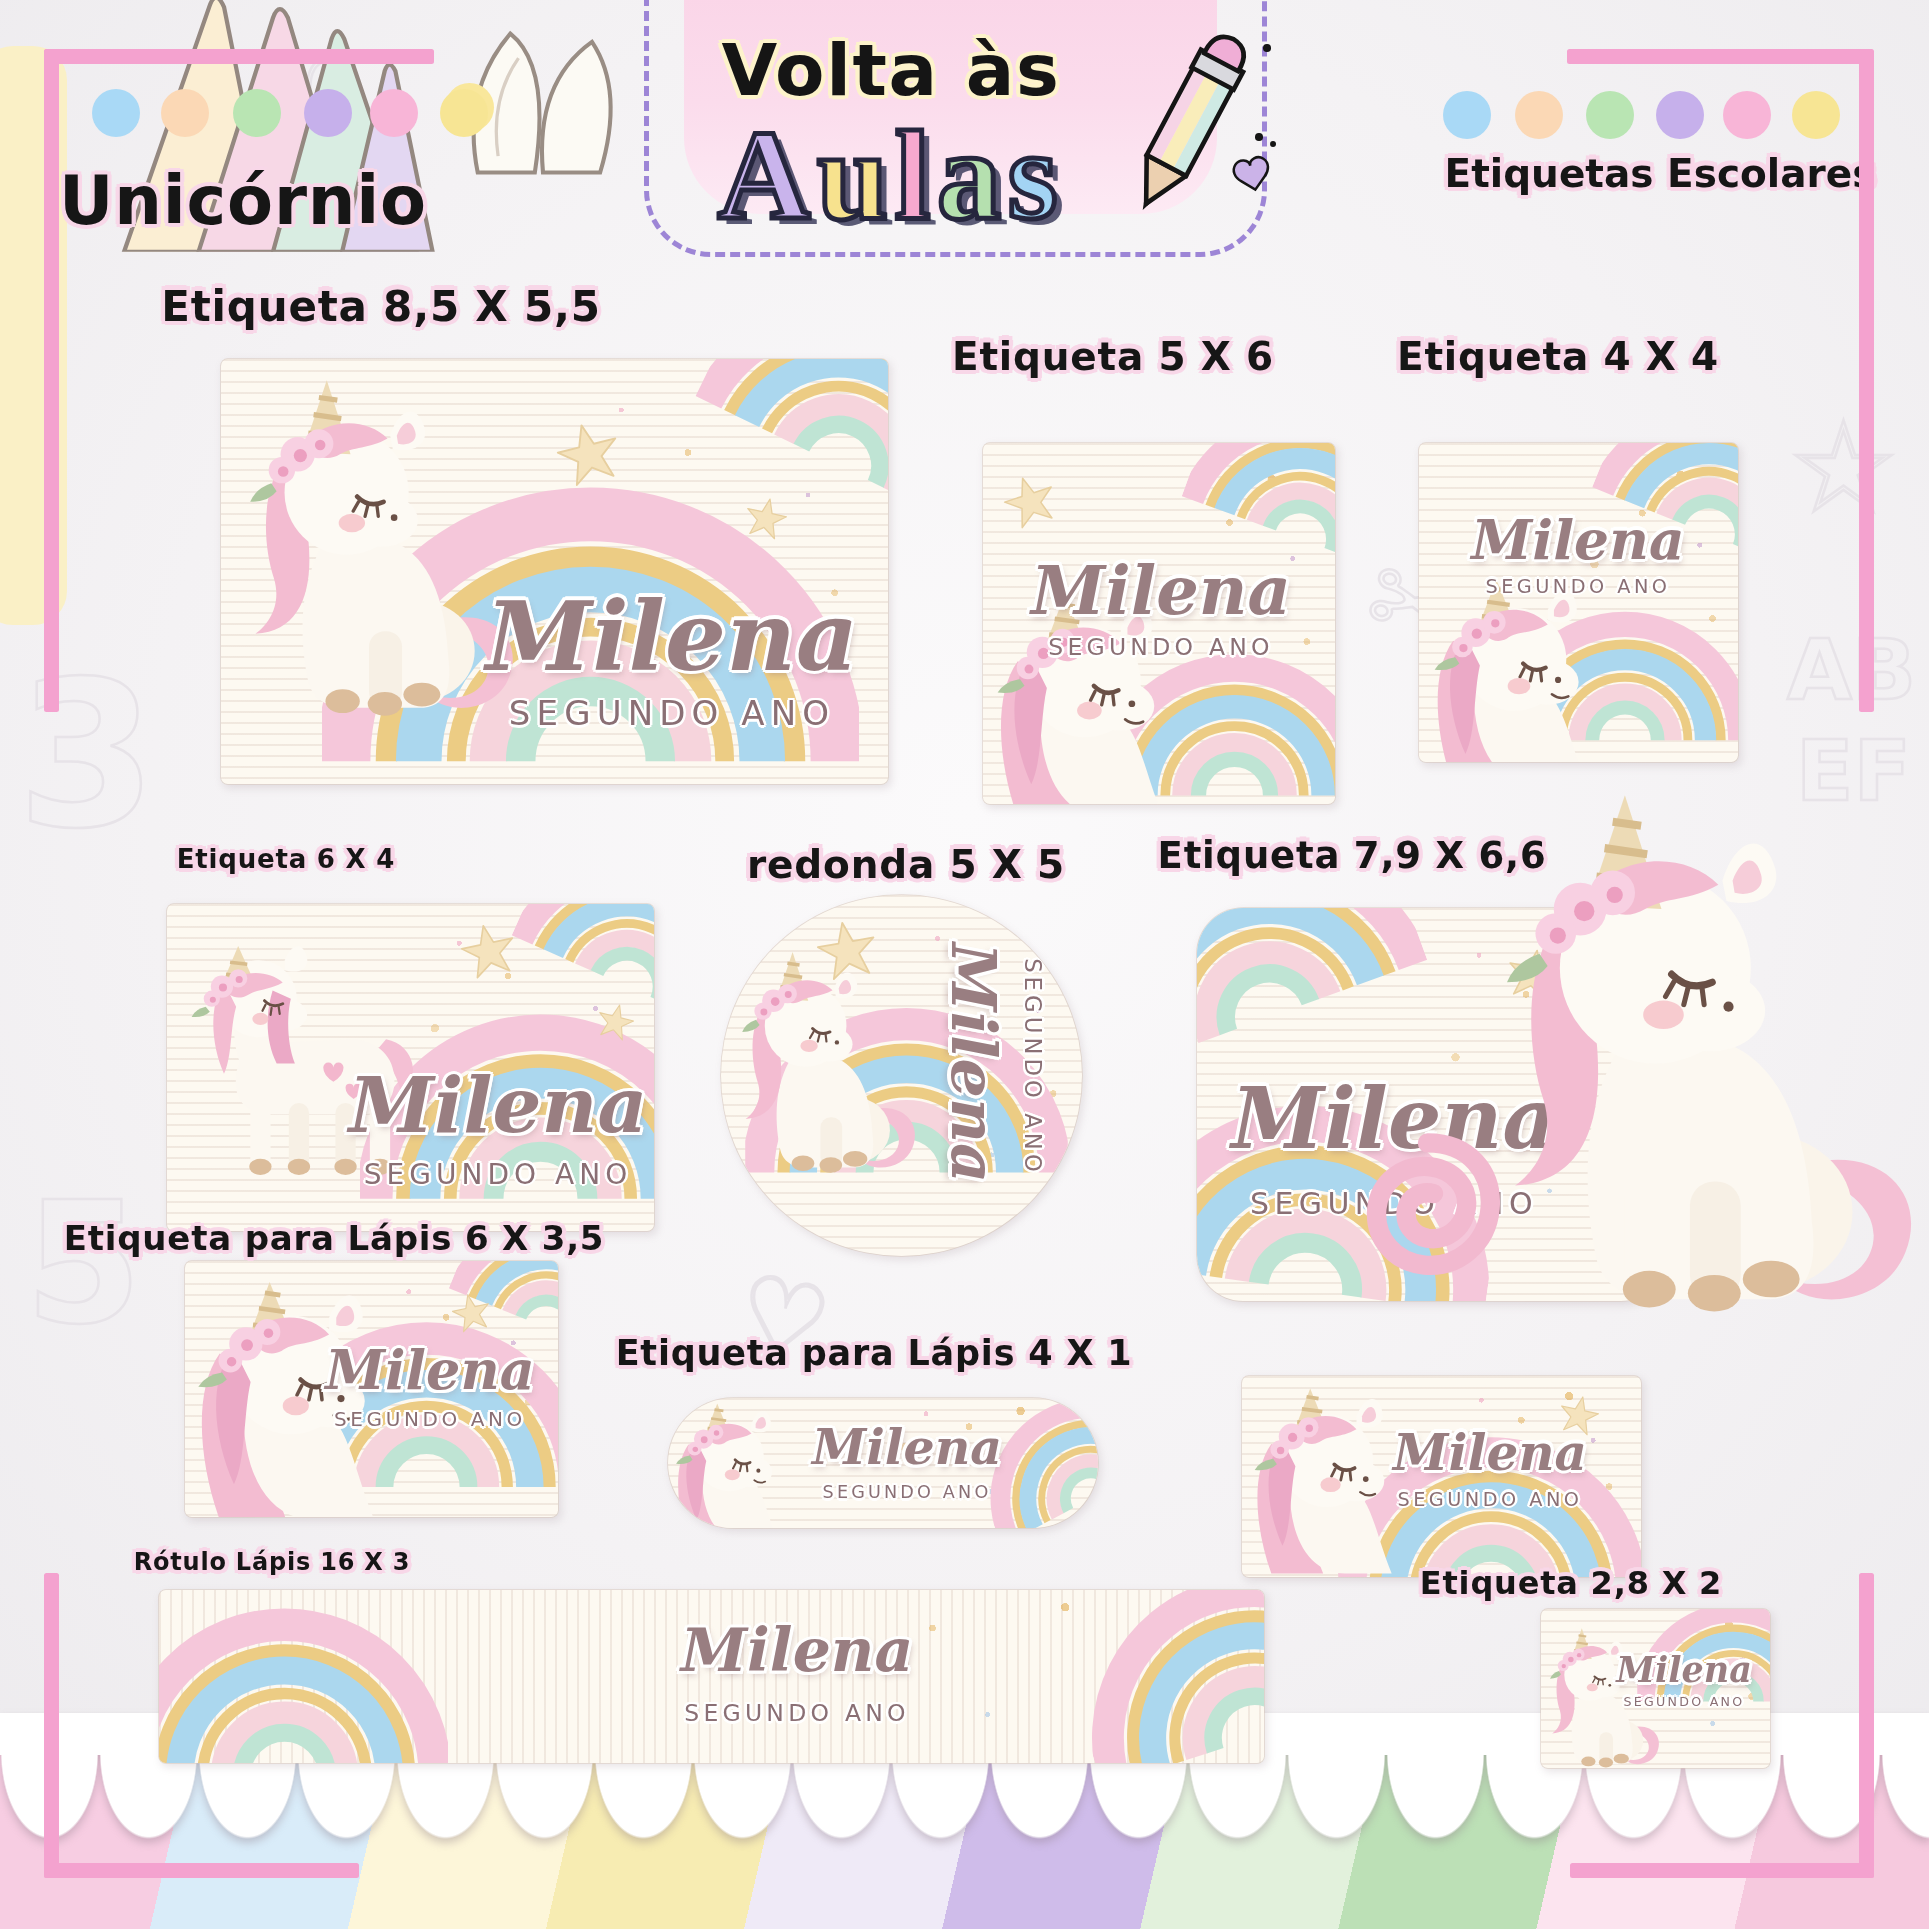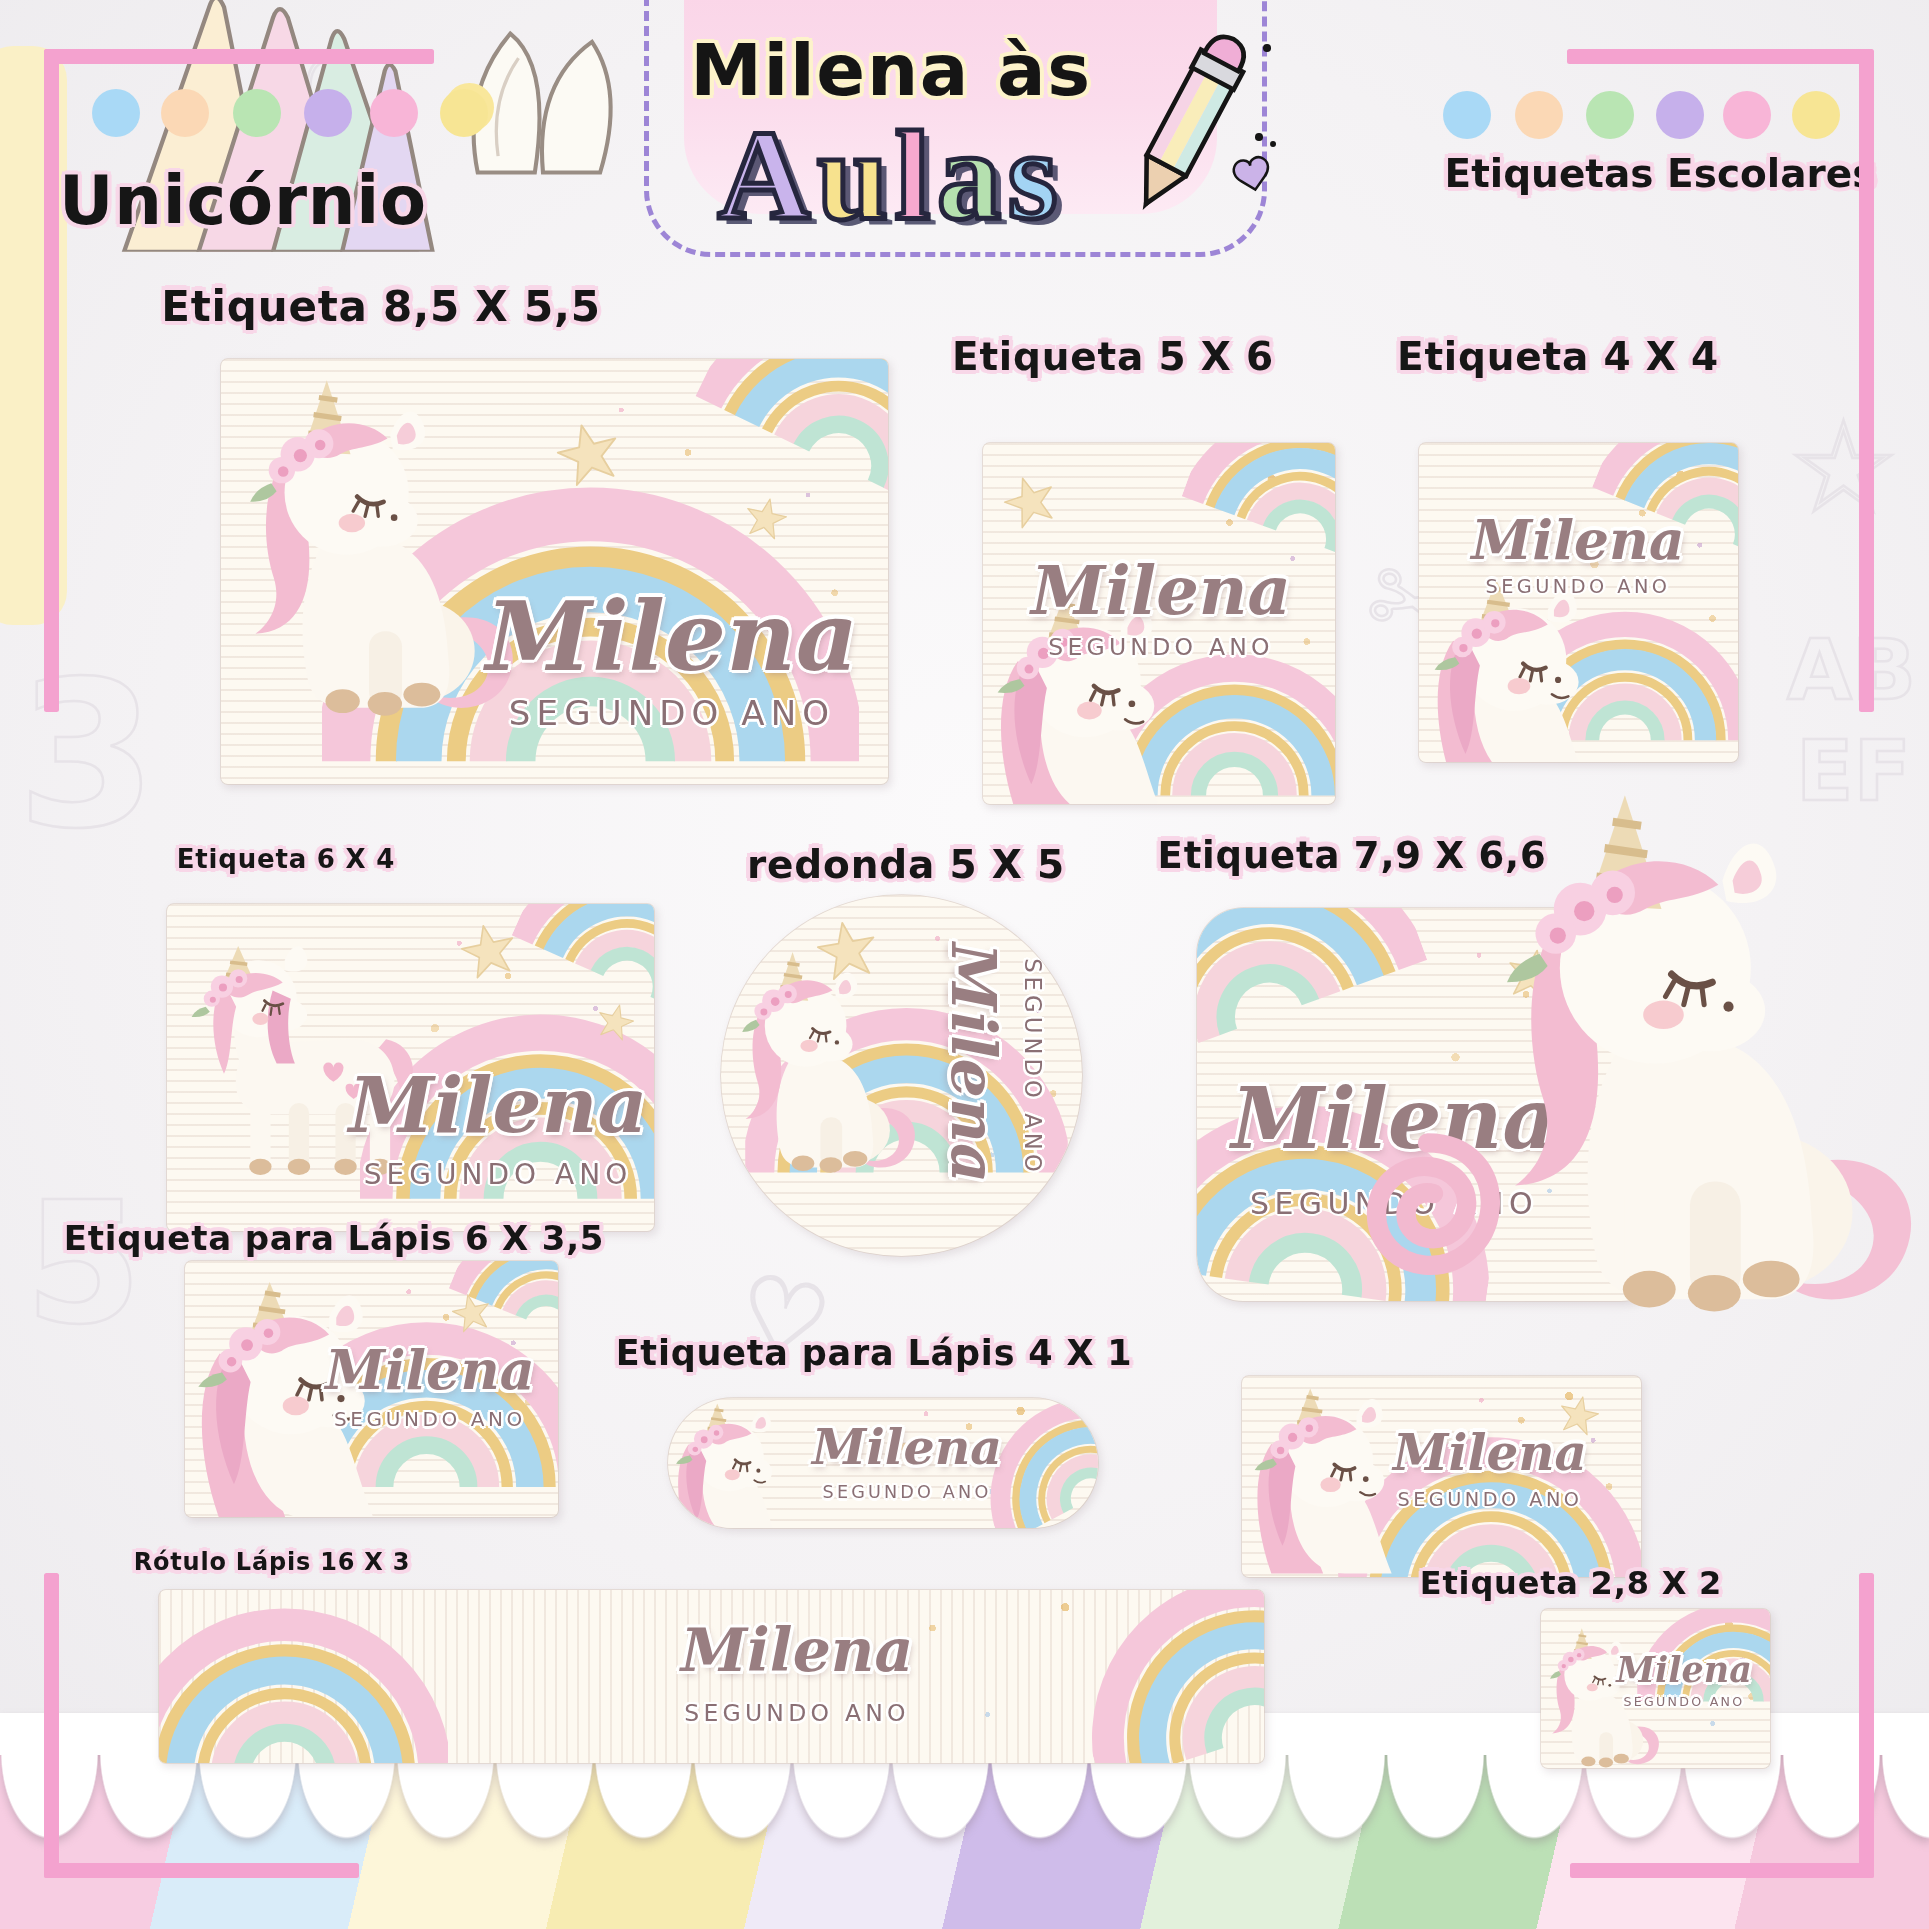--- a/index.html
+++ b/index.html
@@ -268,21 +268,21 @@
   <div class="dot" style="left:1515px;top:91px;background:#fbd8b5"></div>
   <div class="dot" style="left:1586px;top:91px;background:#b9e5b3"></div>
   <div class="dot" style="left:1656px;top:91px;background:#c6b0eb"></div>
   <div class="dot" style="left:1723px;top:91px;background:#f8b5d7"></div>
   <div class="dot" style="left:1792px;top:91px;background:#f7e594"></div>
 
   <div class="btitle ctr" style="left:1660px;top:173px;font-size:39px;letter-spacing:0">Etiquetas Escolares</div>
 
   <div class="dashedring" style="left:644px;top:-42px;width:613px;height:289px"></div>
   <div class="plate" style="left:684px;top:-34px;width:533px;height:248px"></div>
-  <div class="volta ctr" style="left:891px;top:70px">Milena às</div>
+  <div class="volta ctr" style="left:891px;top:70px">Volta às</div>
   <div class="aulas ctr" style="left:891px;top:175px">
     <span class="al-0">A</span><span class="al-1">u</span><span class="al-2">l</span><span class="al-3">a</span><span class="al-4">s</span>
   </div>
   <svg class="art" style="left:1134px;top:22px;width:111px;height:200px;z-index:7;transform:rotate(28deg)" viewBox="0 0 132 238" width="111" height="200">
       <use href="#sym-pencil"></use>
     </svg>
   <svg class="art" style="left:1230px;top:153px;width:44px;height:42px;z-index:7;transform:rotate(-12deg)" viewBox="0 0 52 50" width="44" height="42">
       <use href="#sym-heart"></use>
     </svg>
   <div class="abs" style="left:1263px;top:44px;width:7.6px;height:7.6px;border-radius:50%;background:#151515;z-index:7"></div>

